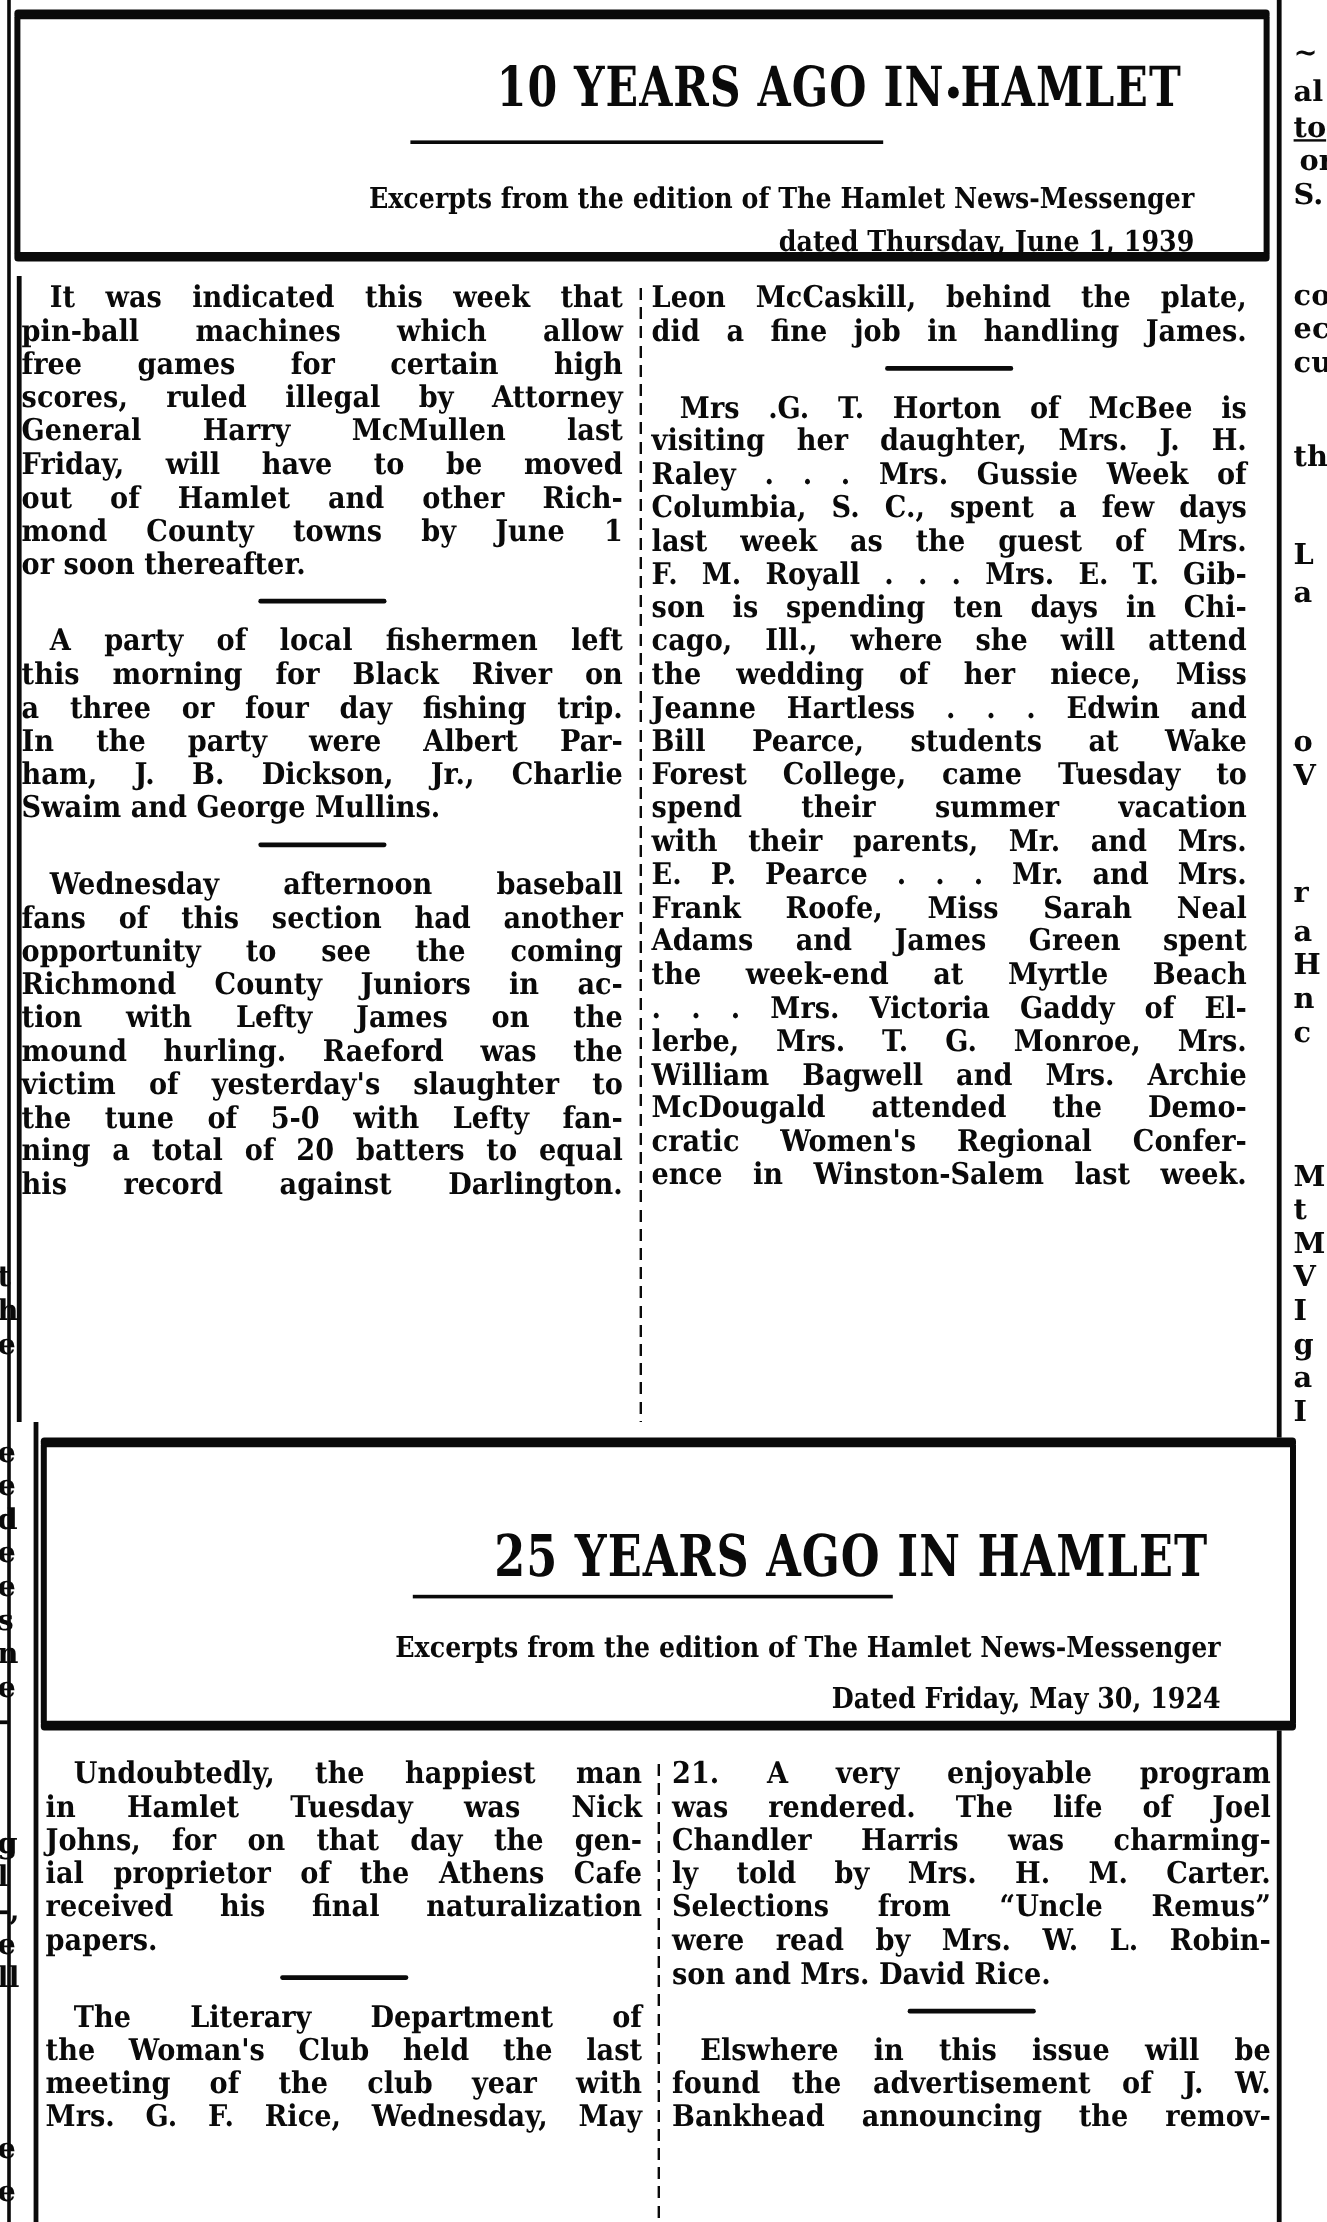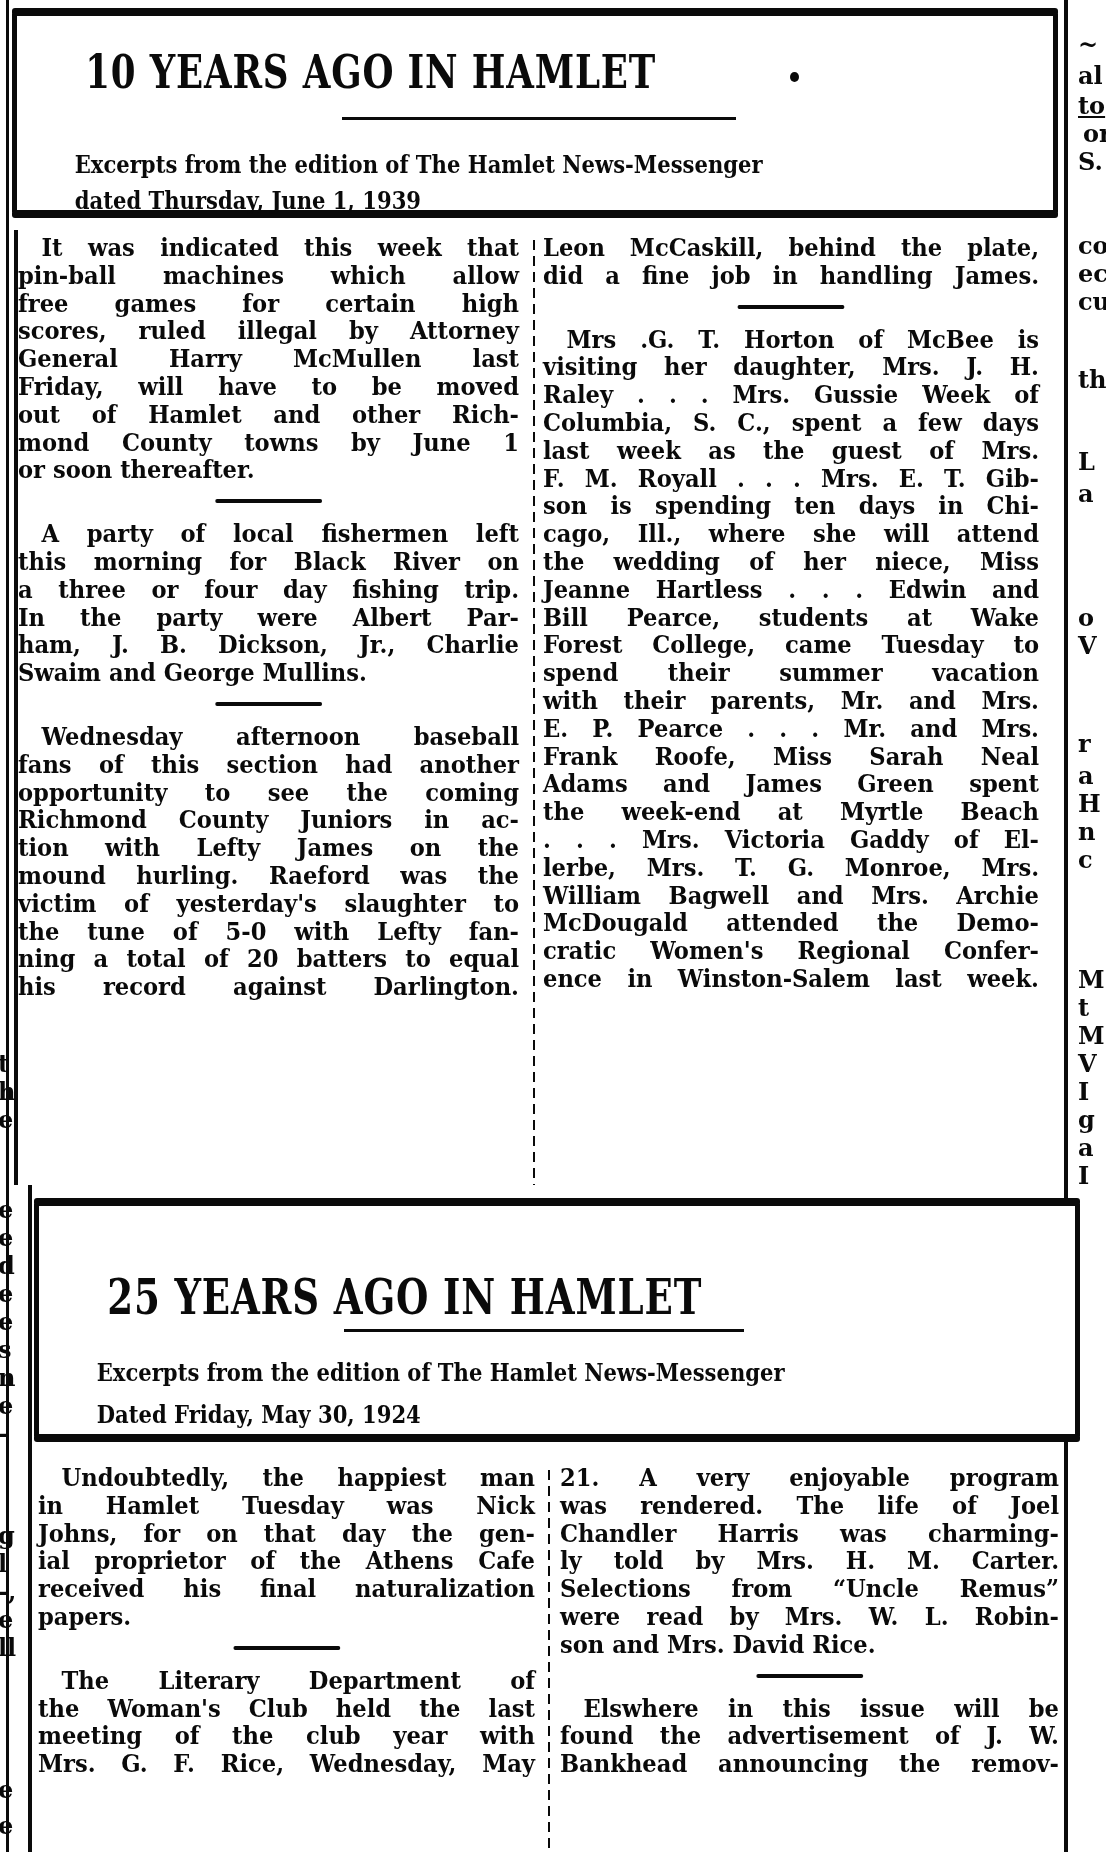--- a/index.html
+++ b/index.html
@@ -18,21 +18,21 @@
     .box .top-rule, .box .bottom-rule {
       position: absolute; left: 0; right: 0; height: 8px; background: #0a0a0a; border-radius: 3px;
     }
     .box .top-rule { top: 0; }
     .box .bottom-rule { bottom: 0; }
     .box .left-rule, .box .right-rule {
       position: absolute; top: 6px; bottom: 6px; width: 5px; background: #0a0a0a;
     }
     .box .left-rule { left: 0; }
     .box .right-rule { right: 0; }
-    .box .inner { position: absolute; left: 0; right: 0; top: 0; bottom: 0; text-align: left; }
+    .box .inner { position: absolute; left: 0; right: 0; top: 0; bottom: 0; text-align: right; }
 
     .box-title {
       font-family: "DejaVu Serif", serif;
       font-weight: bold;
       letter-spacing: 1px;
       font-stretch: condensed;
       transform: scaleX(0.86);
       transform-origin: center;
       white-space: nowrap;
     }

